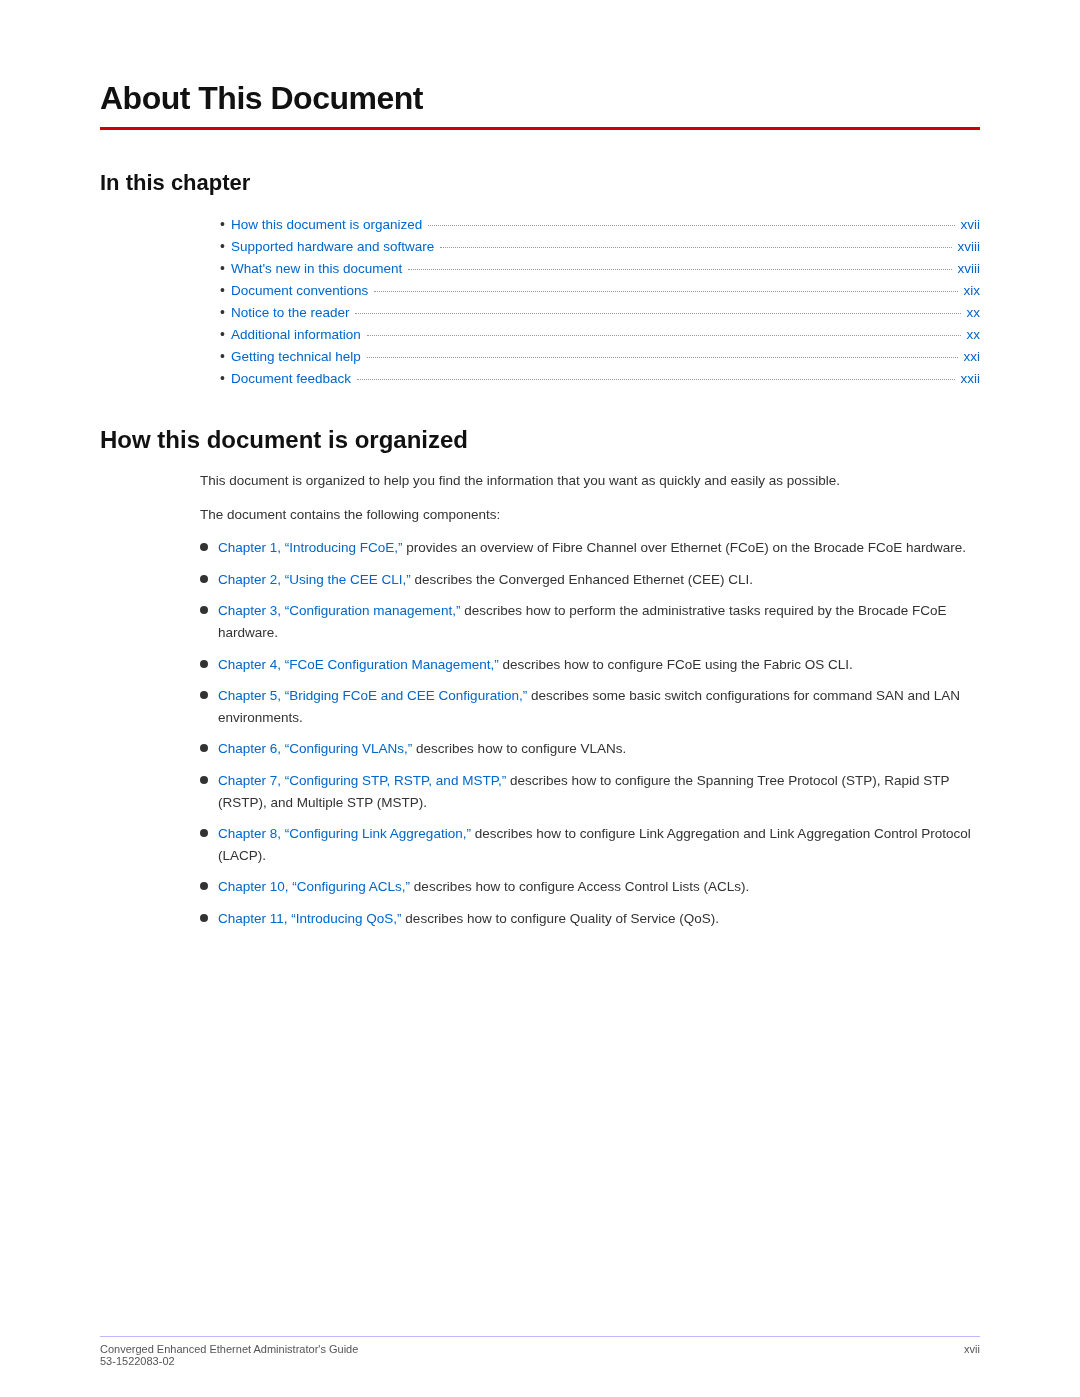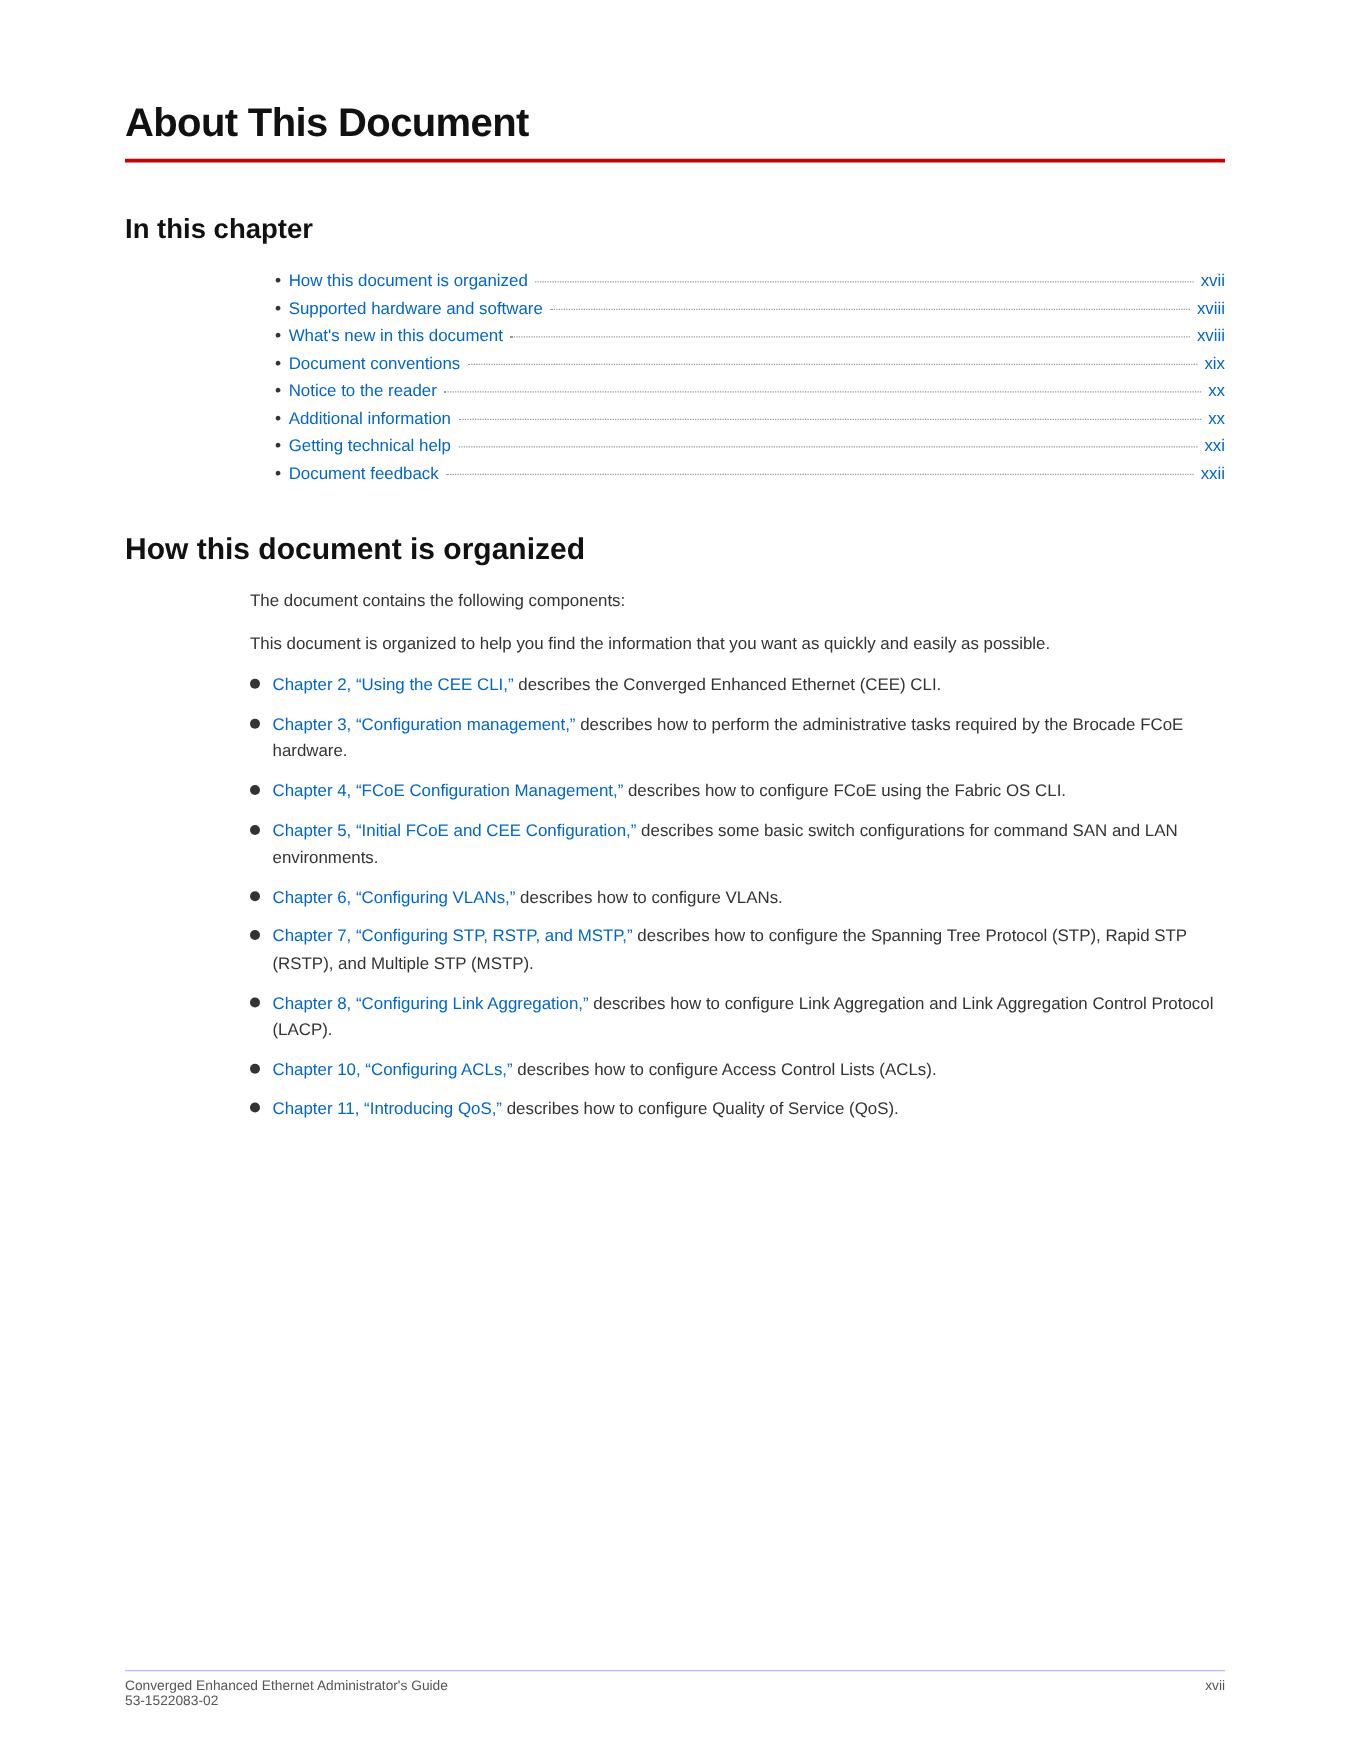--- a/index.html
+++ b/index.html
@@ -188,25 +188,31 @@
       <a class="toc-link" href="#">Document feedback</a>
       <span class="toc-dots"></span>
       <span class="toc-page">xxii</span>
     </div>
       </div>
   </div>
 
   <div class="section-body">
     <h2 class="section-heading">How this document is organized</h2>
 
+    <p class="body-text">This document is organized to help you find the information that you want as quickly and easily as possible.</p>
     <p class="body-text">The document contains the following components:</p>
-    <p class="body-text">This document is organized to help you find the information that you want as quickly and easily as possible.</p>
 
     <div class="bullet-list">
 
+    <div class="bullet-item">
+      <span class="bullet-dot"></span>
+      <span class="bullet-text">
+        <a class="chapter-link" href="#">Chapter 1, “Introducing FCoE,”</a> provides an overview of Fibre Channel over Ethernet (FCoE) on the Brocade FCoE hardware.
+      </span>
+    </div>
         <div class="bullet-item">
       <span class="bullet-dot"></span>
       <span class="bullet-text">
         <a class="chapter-link" href="#">Chapter 2, “Using the CEE CLI,”</a> describes the Converged Enhanced Ethernet (CEE) CLI.
       </span>
     </div>
         <div class="bullet-item">
       <span class="bullet-dot"></span>
       <span class="bullet-text">
         <a class="chapter-link" href="#">Chapter 3, “Configuration management,”</a> describes how to perform the administrative tasks required by the Brocade FCoE hardware.
@@ -214,21 +220,21 @@
     </div>
         <div class="bullet-item">
       <span class="bullet-dot"></span>
       <span class="bullet-text">
         <a class="chapter-link" href="#">Chapter 4, “FCoE Configuration Management,”</a> describes how to configure FCoE using the Fabric OS CLI.
       </span>
     </div>
         <div class="bullet-item">
       <span class="bullet-dot"></span>
       <span class="bullet-text">
-        <a class="chapter-link" href="#">Chapter 5, “Initial FCoE and CEE Configuration,”</a> describes some basic switch configurations for command SAN and LAN environments.
+        <a class="chapter-link" href="#">Chapter 5, “Bridging FCoE and CEE Configuration,”</a> describes some basic switch configurations for command SAN and LAN environments.
       </span>
     </div>
         <div class="bullet-item">
       <span class="bullet-dot"></span>
       <span class="bullet-text">
         <a class="chapter-link" href="#">Chapter 6, “Configuring VLANs,”</a> describes how to configure VLANs.
       </span>
     </div>
         <div class="bullet-item">
       <span class="bullet-dot"></span>

